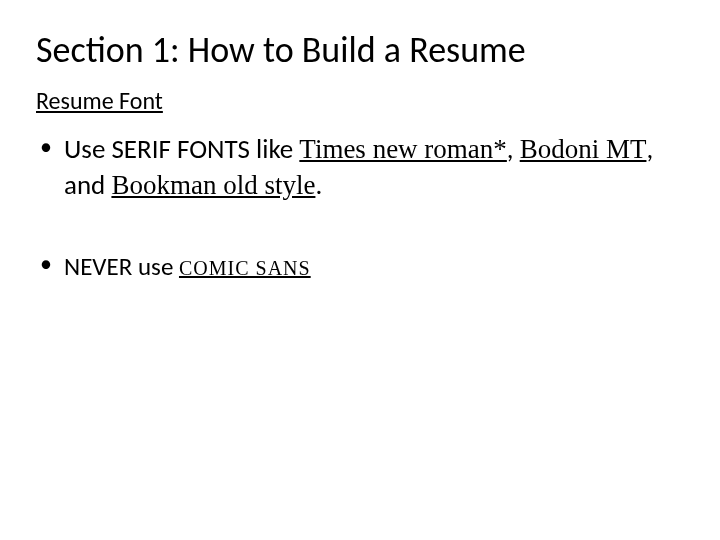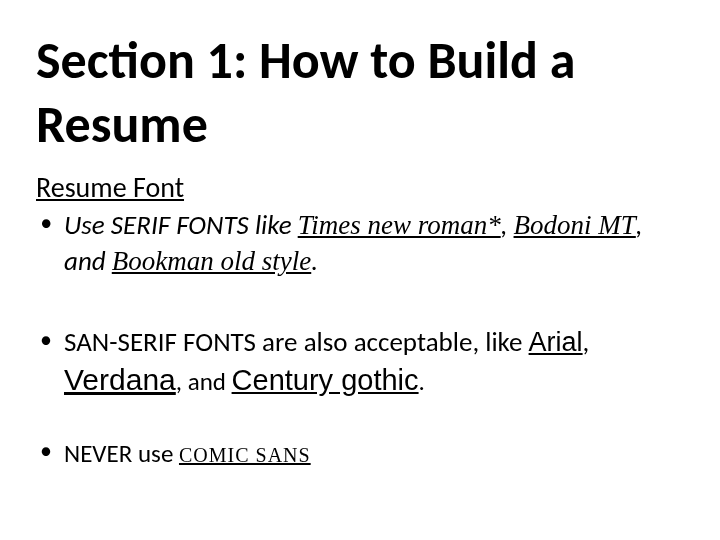--- a/index.html
+++ b/index.html
@@ -7,48 +7,48 @@
     width:720px;height:540px;
     background:#ffffff;
     font-family:Calibri,Arial,sans-serif;
     color:#000;
     box-sizing:border-box;
   }
   .slide{
     padding:20px 36px 20px 36px;
   }
   .title{
-    font-weight:700;
-    font-size:52px;
+    font-weight:400;
+    font-size:36px;
     letter-spacing:0px;
     margin:8px 0 14px 0;
   }
   .subheading{
-    font-size:28px;
+    font-size:24px;
     text-decoration:underline;
-    margin-bottom:2px;
+    margin-bottom:16px;
   }
   ul.bullets{
     list-style:none;
     padding:0;margin:0;
   }
   ul.bullets>li{
     position:relative;
     padding-left:28px;
     font-size:27px;
     line-height:1.35;
     margin-bottom:34px;
   }
   ul.bullets>li::before{
     content:"•";
     position:absolute;
     left:4px;top:0;
     font-size:24px;
   }
-  .first-li{margin-bottom:44px !important;font-style:italic;}
+  .first-li{margin-bottom:44px !important;}
   .u{text-decoration:underline;}
   .serif{font-family:"Times New Roman",serif;}
   .bodoni{font-family:"Bodoni MT","Didot","Times New Roman",serif;}
   .bookman{font-family:"Bookman Old Style","Bookman",Georgia,serif;}
   .arial{font-family:Arial,Helvetica,sans-serif;}
   .verdana{font-family:Verdana,Geneva,sans-serif;font-size:30px;}
   .century{font-family:"Century Gothic","Futura","Avant Garde",sans-serif;font-size:29px;}
   .comic{font-family:"Comic Sans MS","Comic Sans",cursive;font-size:20px;letter-spacing:1px;}
   .bold{font-weight:400;}
   .sm{font-size:25px;}
@@ -60,22 +60,19 @@
   <div class="title">Section 1: How to Build a Resume</div>
 
   <div class="subheading">Resume Font</div>
 
   <ul class="bullets">
 
     <li class="first-li">
       <span>Use SERIF FONTS </span><span>like </span><span class="u serif">Times new roman*</span><span>, </span><span class="u bodoni">Bodoni MT</span><span>, </span><span>and </span><span class="u bookman">Bookman old style</span><span>.</span>
     </li>
 
-    <li>
-      <span>SAN-SERIF FONTS are also acceptable, like </span><span class="u arial">Arial</span><span>, </span><span class="u verdana">Verdana</span><span class="sm">, </span><span class="sm">and </span><span class="u century">Century gothic</span><span class="sm">.</span>
-    </li>
 
     <li>
       <span class="bold sm">NEVER</span><span class="sm"> use </span><span class="u comic">COMIC SANS</span>
     </li>
 
   </ul>
 </div>
 
 </body></html>

